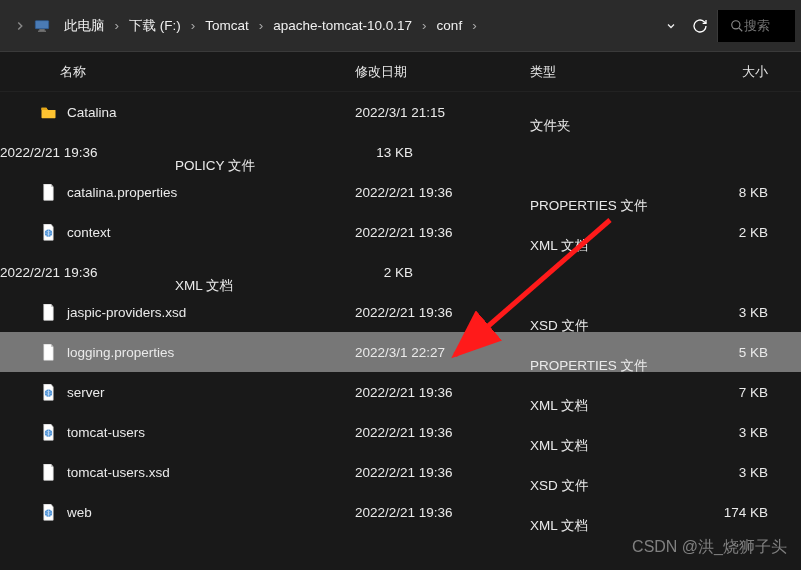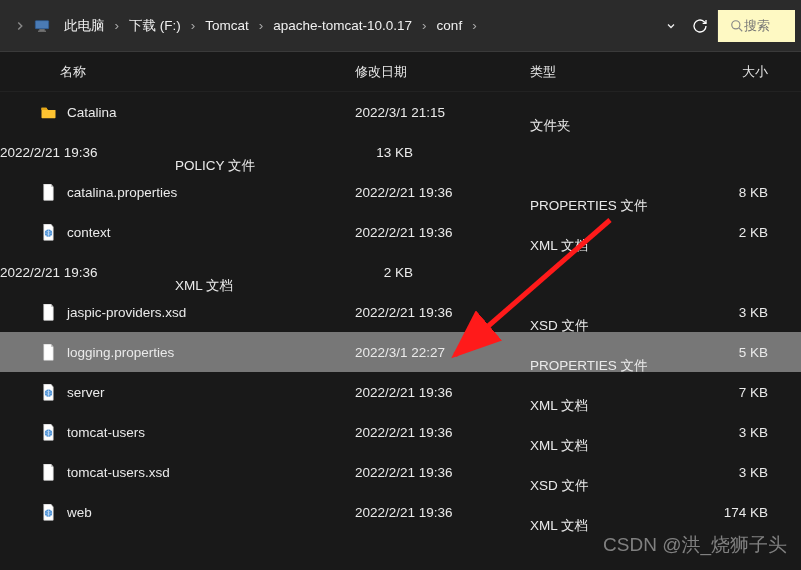--- a/index.html
+++ b/index.html
@@ -30,21 +30,21 @@
       gap:2px; padding-left:6px; color:#f0f0f0;
     }
     .bc-item { padding: 4px 6px; }
     .bc-sep { color: #aaa; padding: 0 2px; }
     .pc-icon { width:18px; height:18px; display:inline-flex; align-items:center; }
     .drop-icon { width: 24px; height: 24px; display:flex; align-items:center; justify-content:center; color:#eee; }
     .refresh-icon { width: 34px; height:28px; display:flex; align-items:center; justify-content:center; color:#fff; }
     .search-area {
       width: 78px; height:32px; border-left:1px solid #3a3a3a;
       display:flex; align-items:center; padding-left:12px; color:#888;
-      background:#fef9c3;
+      background:#000000;
     }
     .search-area input {
       background:transparent; border:none; color:#888; font-size:13px;
       width: 40px; outline:none;
     }
     .columns-header {
       height: 40px; display:flex; align-items:center;
       background:#191919; font-size:13px; color:#e8e8e8;
       border-bottom:1px solid #222;
     }
@@ -58,21 +58,21 @@
       color:#eaeaea;
     }
     .row.selected { background:#777777; }
     .row-name { width:355px; padding-left:40px; display:flex; align-items:center; gap:10px; }
     .row-date { width:175px; }
     .row-type { width:158px;margin-top:28px; }
     .row-size { width:110px; text-align:right; padding-right:30px; }
     .icon { width:17px; height:17px; display:inline-flex; align-items:center; justify-content:center; }
     .watermark {
       position:absolute; bottom:12px; right:14px;
-      color:#808080; font-size:19px; pointer-events:none;
+      color:#808080; font-size:16px; pointer-events:none;
     }
     .arrow-overlay {
       position:absolute; pointer-events:none;
       left:0; top:0; width:801px; height:570px;
     }
   </style>
 </head>
 <body>
 
 <div class="toolbar">

